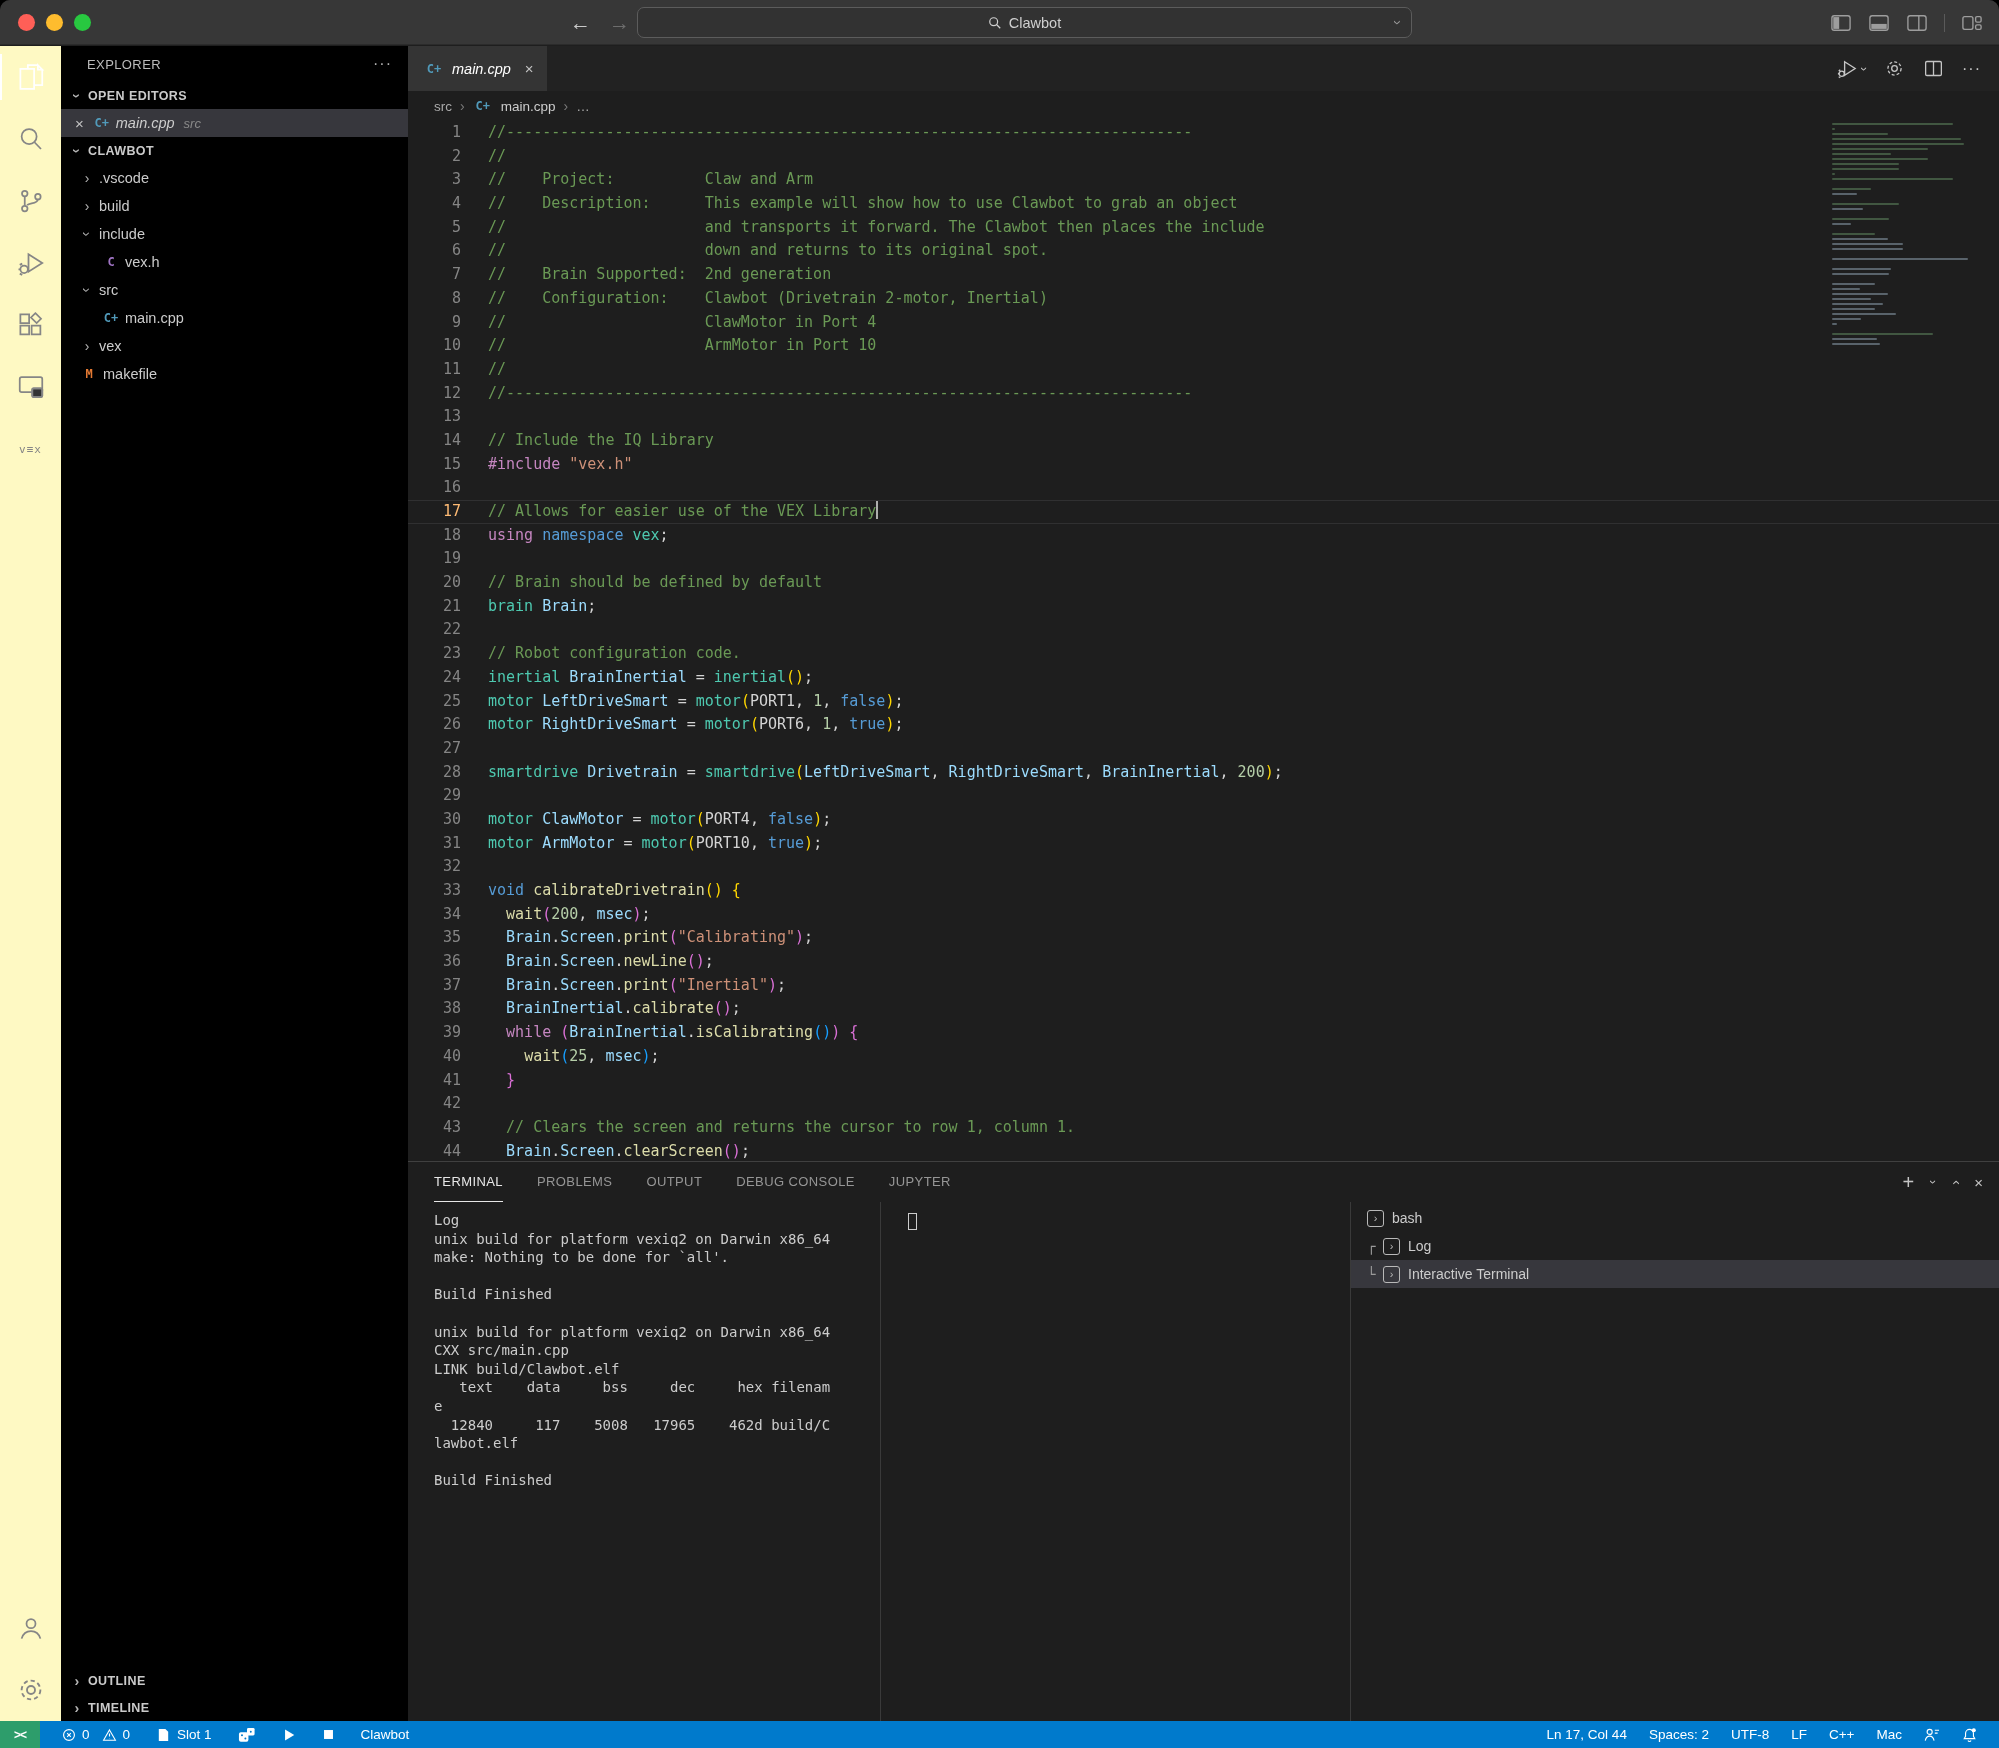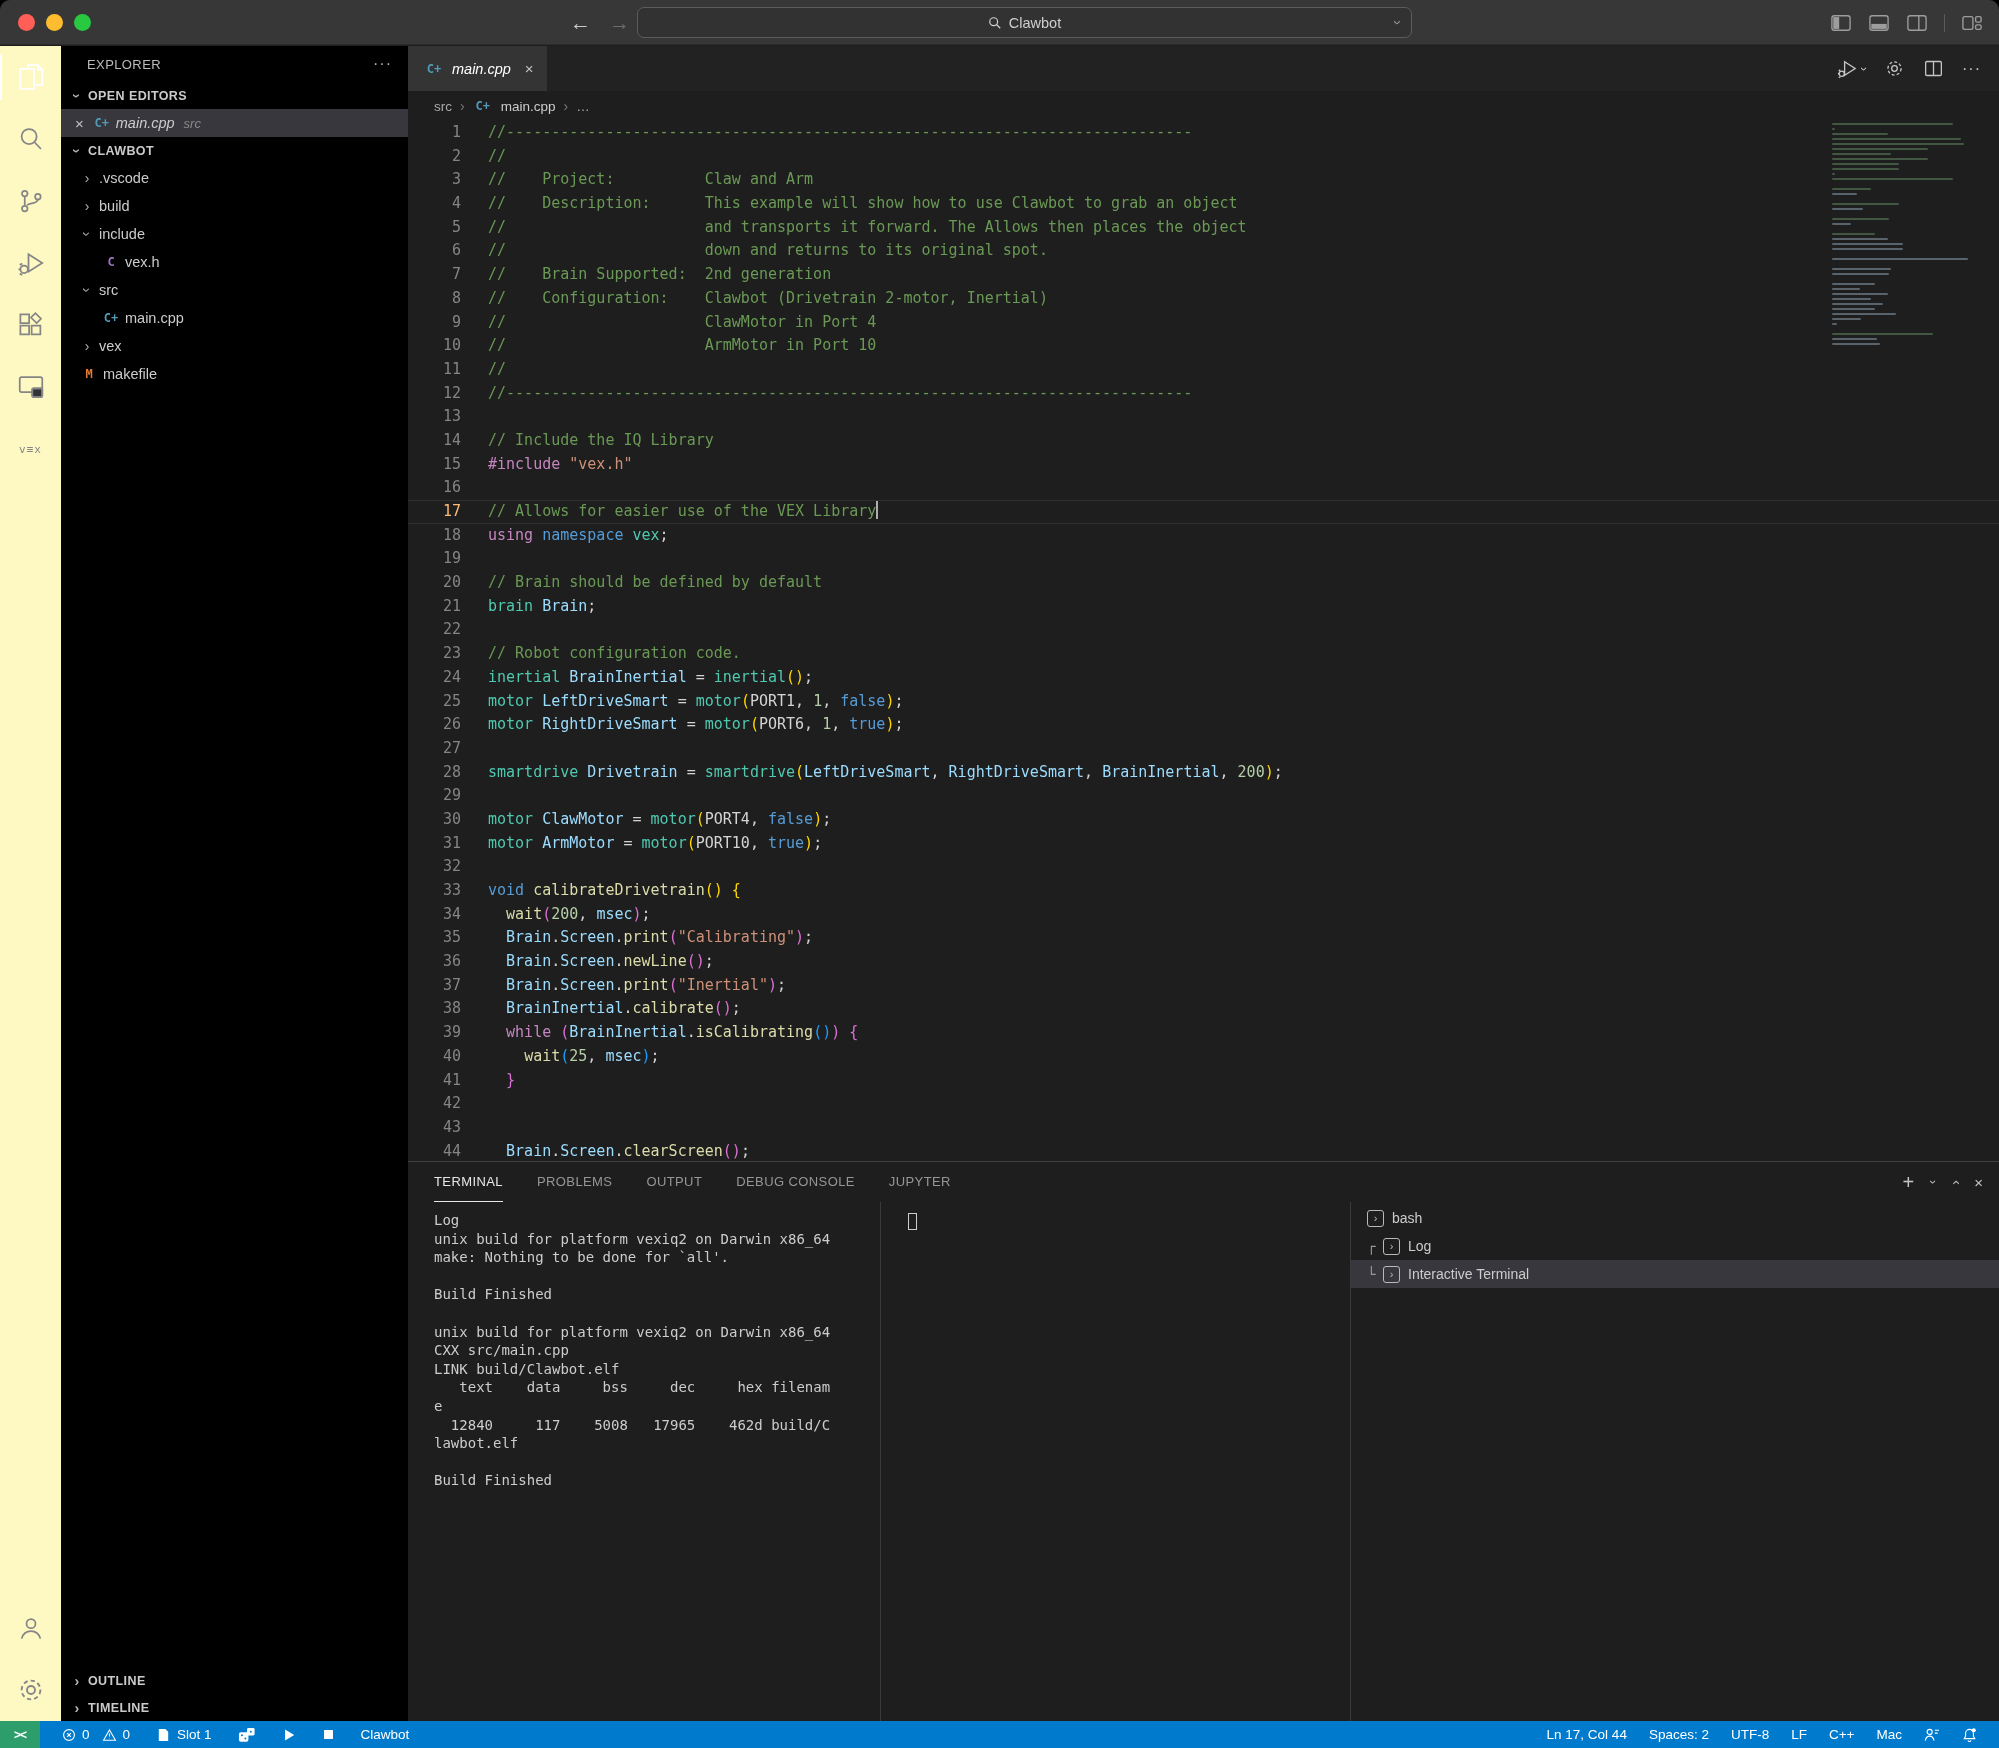--- a/index.html
+++ b/index.html
@@ -326,21 +326,21 @@
         <span style="color:#cccccc;">main.cpp</span>
         <span class="bc-sep">›</span>
         <span>…</span>
       </div>
       <div class="codearea">
         <div id="code-lines">
             <div class="crow"><span class="ln">1</span><span class="lt"><span class="tk-c">//----------------------------------------------------------------------------</span></span></div>
             <div class="crow"><span class="ln">2</span><span class="lt"><span class="tk-c">//</span></span></div>
             <div class="crow"><span class="ln">3</span><span class="lt"><span class="tk-c">//    Project:          Claw and Arm</span></span></div>
             <div class="crow"><span class="ln">4</span><span class="lt"><span class="tk-c">//    Description:      This example will show how to use Clawbot to grab an object</span></span></div>
-            <div class="crow"><span class="ln">5</span><span class="lt"><span class="tk-c">//                      and transports it forward. The Allows then places the object</span></span></div>
+            <div class="crow"><span class="ln">5</span><span class="lt"><span class="tk-c">//                      and transports it forward. The Clawbot then places the include</span></span></div>
             <div class="crow"><span class="ln">6</span><span class="lt"><span class="tk-c">//                      down and returns to its original spot.</span></span></div>
             <div class="crow"><span class="ln">7</span><span class="lt"><span class="tk-c">//    Brain Supported:  2nd generation</span></span></div>
             <div class="crow"><span class="ln">8</span><span class="lt"><span class="tk-c">//    Configuration:    Clawbot (Drivetrain 2-motor, Inertial)</span></span></div>
             <div class="crow"><span class="ln">9</span><span class="lt"><span class="tk-c">//                      ClawMotor in Port 4</span></span></div>
             <div class="crow"><span class="ln">10</span><span class="lt"><span class="tk-c">//                      ArmMotor in Port 10</span></span></div>
             <div class="crow"><span class="ln">11</span><span class="lt"><span class="tk-c">//</span></span></div>
             <div class="crow"><span class="ln">12</span><span class="lt"><span class="tk-c">//----------------------------------------------------------------------------</span></span></div>
             <div class="crow"><span class="ln">13</span><span class="lt"></span></div>
             <div class="crow"><span class="ln">14</span><span class="lt"><span class="tk-c">// Include the IQ Library</span></span></div>
             <div class="crow"><span class="ln">15</span><span class="lt"><span class="tk-k">#include</span><span class="tk-w"> </span><span class="tk-s">"vex.h"</span></span></div>
@@ -364,21 +364,21 @@
             <div class="crow"><span class="ln">33</span><span class="lt"><span class="tk-b">void</span><span class="tk-w"> </span><span class="tk-f">calibrateDrivetrain</span><span class="tk-p1">()</span><span class="tk-w"> </span><span class="tk-p1">{</span></span></div>
             <div class="crow"><span class="ln">34</span><span class="lt"><span class="tk-w">  </span><span class="tk-f">wait</span><span class="tk-p2">(</span><span class="tk-n">200</span><span class="tk-w">, </span><span class="tk-v">msec</span><span class="tk-p2">)</span><span class="tk-w">;</span></span></div>
             <div class="crow"><span class="ln">35</span><span class="lt"><span class="tk-w">  </span><span class="tk-v">Brain</span><span class="tk-w">.</span><span class="tk-v">Screen</span><span class="tk-w">.</span><span class="tk-f">print</span><span class="tk-p2">(</span><span class="tk-s">"Calibrating"</span><span class="tk-p2">)</span><span class="tk-w">;</span></span></div>
             <div class="crow"><span class="ln">36</span><span class="lt"><span class="tk-w">  </span><span class="tk-v">Brain</span><span class="tk-w">.</span><span class="tk-v">Screen</span><span class="tk-w">.</span><span class="tk-f">newLine</span><span class="tk-p2">(</span><span class="tk-p2">)</span><span class="tk-w">;</span></span></div>
             <div class="crow"><span class="ln">37</span><span class="lt"><span class="tk-w">  </span><span class="tk-v">Brain</span><span class="tk-w">.</span><span class="tk-v">Screen</span><span class="tk-w">.</span><span class="tk-f">print</span><span class="tk-p2">(</span><span class="tk-s">"Inertial"</span><span class="tk-p2">)</span><span class="tk-w">;</span></span></div>
             <div class="crow"><span class="ln">38</span><span class="lt"><span class="tk-w">  </span><span class="tk-v">BrainInertial</span><span class="tk-w">.</span><span class="tk-f">calibrate</span><span class="tk-p2">(</span><span class="tk-p2">)</span><span class="tk-w">;</span></span></div>
             <div class="crow"><span class="ln">39</span><span class="lt"><span class="tk-w">  </span><span class="tk-k">while</span><span class="tk-w"> </span><span class="tk-p2">(</span><span class="tk-v">BrainInertial</span><span class="tk-w">.</span><span class="tk-f">isCalibrating</span><span class="tk-p3">(</span><span class="tk-p3">)</span><span class="tk-p2">)</span><span class="tk-w"> </span><span class="tk-p2">{</span></span></div>
             <div class="crow"><span class="ln">40</span><span class="lt"><span class="tk-w">    </span><span class="tk-f">wait</span><span class="tk-p3">(</span><span class="tk-n">25</span><span class="tk-w">, </span><span class="tk-v">msec</span><span class="tk-p3">)</span><span class="tk-w">;</span></span></div>
             <div class="crow"><span class="ln">41</span><span class="lt"><span class="tk-w">  </span><span class="tk-p2">}</span></span></div>
             <div class="crow"><span class="ln">42</span><span class="lt"></span></div>
-            <div class="crow"><span class="ln">43</span></div>
+            <div class="crow"><span class="ln">43</span><span class="lt"><span class="tk-w">  </span><span class="tk-c">// Clears the screen and returns the cursor to row 1, column 1.</span></span></div>
             <div class="crow"><span class="ln">44</span><span class="lt"><span class="tk-w">  </span><span class="tk-v">Brain</span><span class="tk-w">.</span><span class="tk-v">Screen</span><span class="tk-w">.</span><span class="tk-f">clearScreen</span><span class="tk-p2">(</span><span class="tk-p2">)</span><span class="tk-w">;</span></span></div>
           </div>
         <div class="minimap" id="minimap">
             <div class="mm-bar" style="width: 120.9px; background: rgb(77, 107, 77);"></div>
             <div class="mm-bar" style="width: 3.1px; background: rgb(77, 107, 77);"></div>
             <div class="mm-bar" style="width: 55.8px; background: rgb(77, 107, 77);"></div>
             <div class="mm-bar" style="width: 128.65px; background: rgb(77, 107, 77);"></div>
             <div class="mm-bar" style="width: 131.75px; background: rgb(77, 107, 77);"></div>
             <div class="mm-bar" style="width: 96.1px; background: rgb(77, 107, 77);"></div>
             <div class="mm-bar" style="width: 58.9px; background: rgb(77, 107, 77);"></div>

